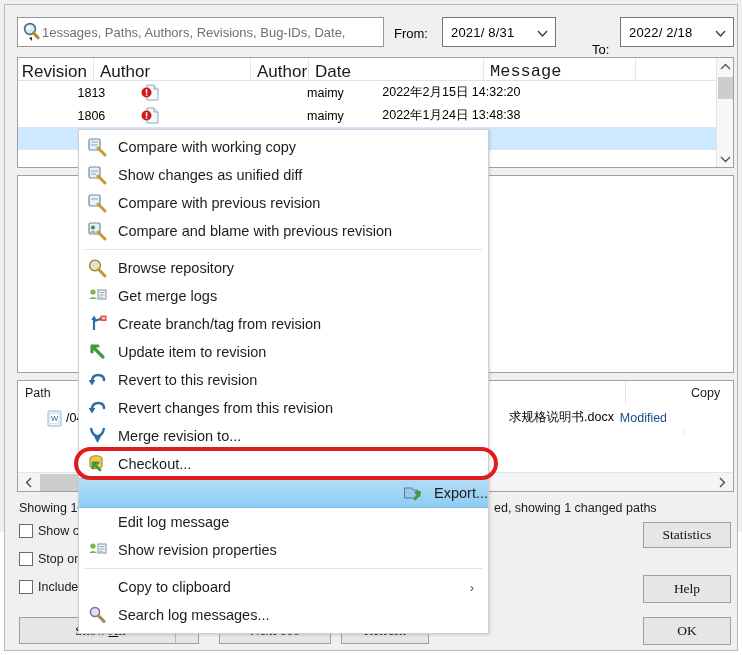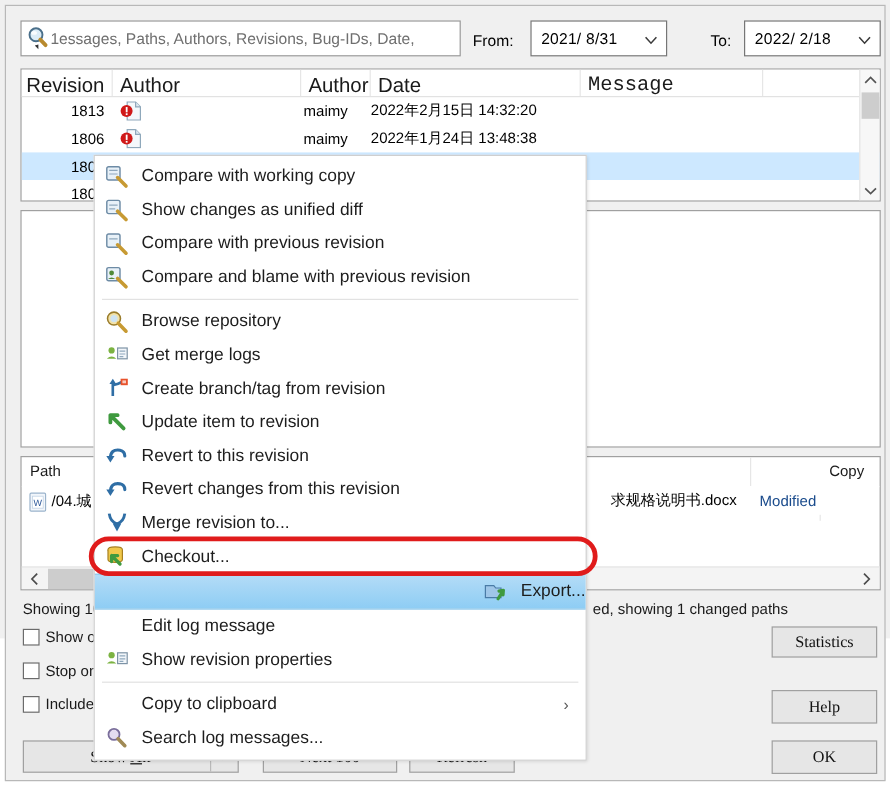--- a/index.html
+++ b/index.html
@@ -48,21 +48,21 @@
     color: #6f6f6f;
     white-space: nowrap;
     margin-left: -2px;
   }
   .lbl-from, .lbl-to {
     position: absolute;
     font-size: 13px;
     color: #000;
   }
   .lbl-from { left: 389px; top: 21px; }
-  .lbl-to   { left: 587px; top: 21px; text-align: right; }
+  .lbl-to   { left: 587px; top: 37px; text-align: right; }
 
   .datebox {
     position: absolute;
     height: 30px;
     background: #ffffff;
     border: 1px solid #767676;
     box-sizing: border-box;
     display: flex;
     align-items: center;
   }
@@ -114,21 +114,21 @@
 
   .lt-row {
     display: flex;
     height: 23px;
     align-items: center;
     font-size: 12.5px;
     color: #000;
     white-space: nowrap;
   }
   .lt-row.sel { background: #cde8ff; }
-  .td { box-sizing: border-box; overflow: hidden; }
+  .td { box-sizing: border-box; overflow: hidden; margin-left: 23px; }
   .td.c-rev { width: 76px; text-align: right; padding-right: 7px; }
   .td.c-act { width: 157px; padding-left: 6px; }
   .td.c-aut { width: 58px; padding-left: 2px; }
   .td.c-dat { width: 175px; }
   .td.c-msg { width: 152px; }
   .td.c-pad { flex: 1; }
 
   
   .act-icons { position: relative; width: 22px; height: 17px; }
 

